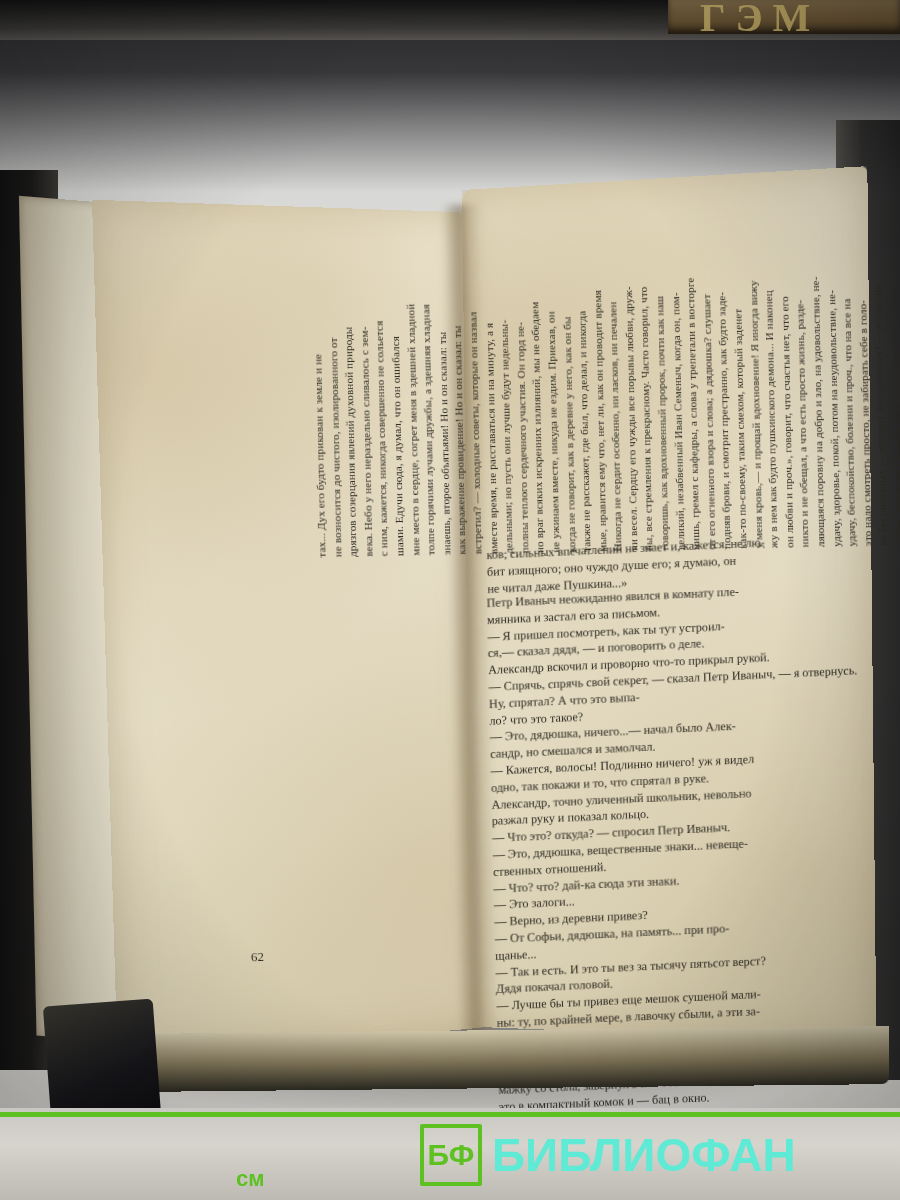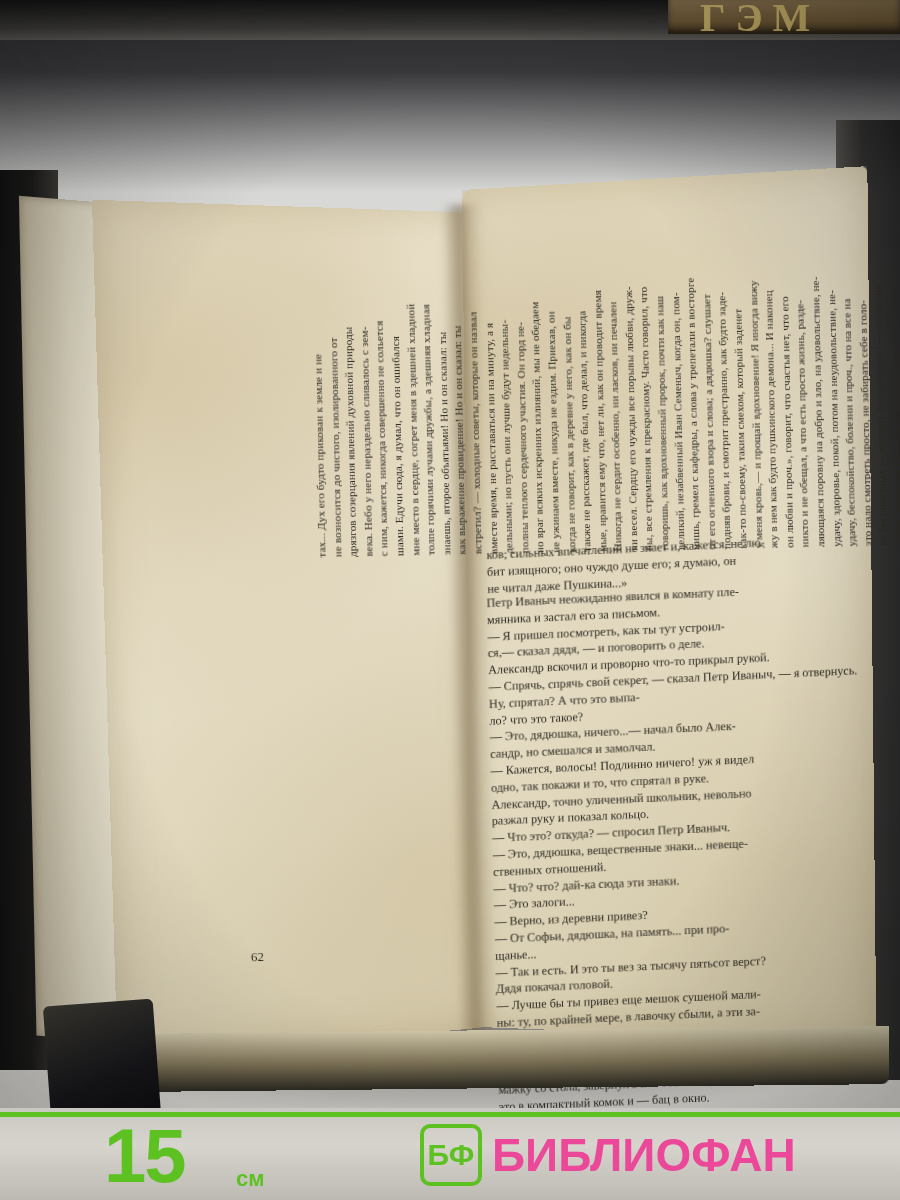--- a/index.html
+++ b/index.html
@@ -218,32 +218,32 @@
   .brand {
     position: absolute;
     left: 420px; top: 1124px;
     display: flex;
     align-items: center;
     gap: 10px;
   }
   .brand-mark {
     width: 54px; height: 54px;
     border: 4px solid #5dc122;
-    border-radius: 10px;
+    border-radius: 2px;
     display: flex; align-items: center; justify-content: center;
     font-family: "Liberation Sans", sans-serif;
     font-weight: bold;
     font-size: 30px;
     color: #5dc122;
   }
   .brand-text {
     font-family: "Liberation Sans", sans-serif;
     font-weight: bold;
     font-size: 46px;
-    color: #ec4899;
+    color: #5eead4;
     letter-spacing: 0px;
   }
 </style>
 </head>
 <body>
 
 <div id="scene">
 
   <div class="surface"></div>
   <div class="surface-top-dark"></div>
@@ -357,21 +357,20 @@
     <div class="page-num-right">63</div>
 
     <div class="book-bottom"></div>
     <div class="book-spine-left"></div>
   </div>
 
   <div class="vignette"></div>
 
   <div class="ruler"></div>
   <div class="ruler-line"></div>
-  <div class="ruler-num">15</div>
   <div class="ruler-unit">см</div>
 
   <div class="brand">
     <div class="brand-mark">БФ</div>
     <div class="brand-text">БИБЛИОФАН</div>
   </div>
 
 </div>
 
 </body></html>

